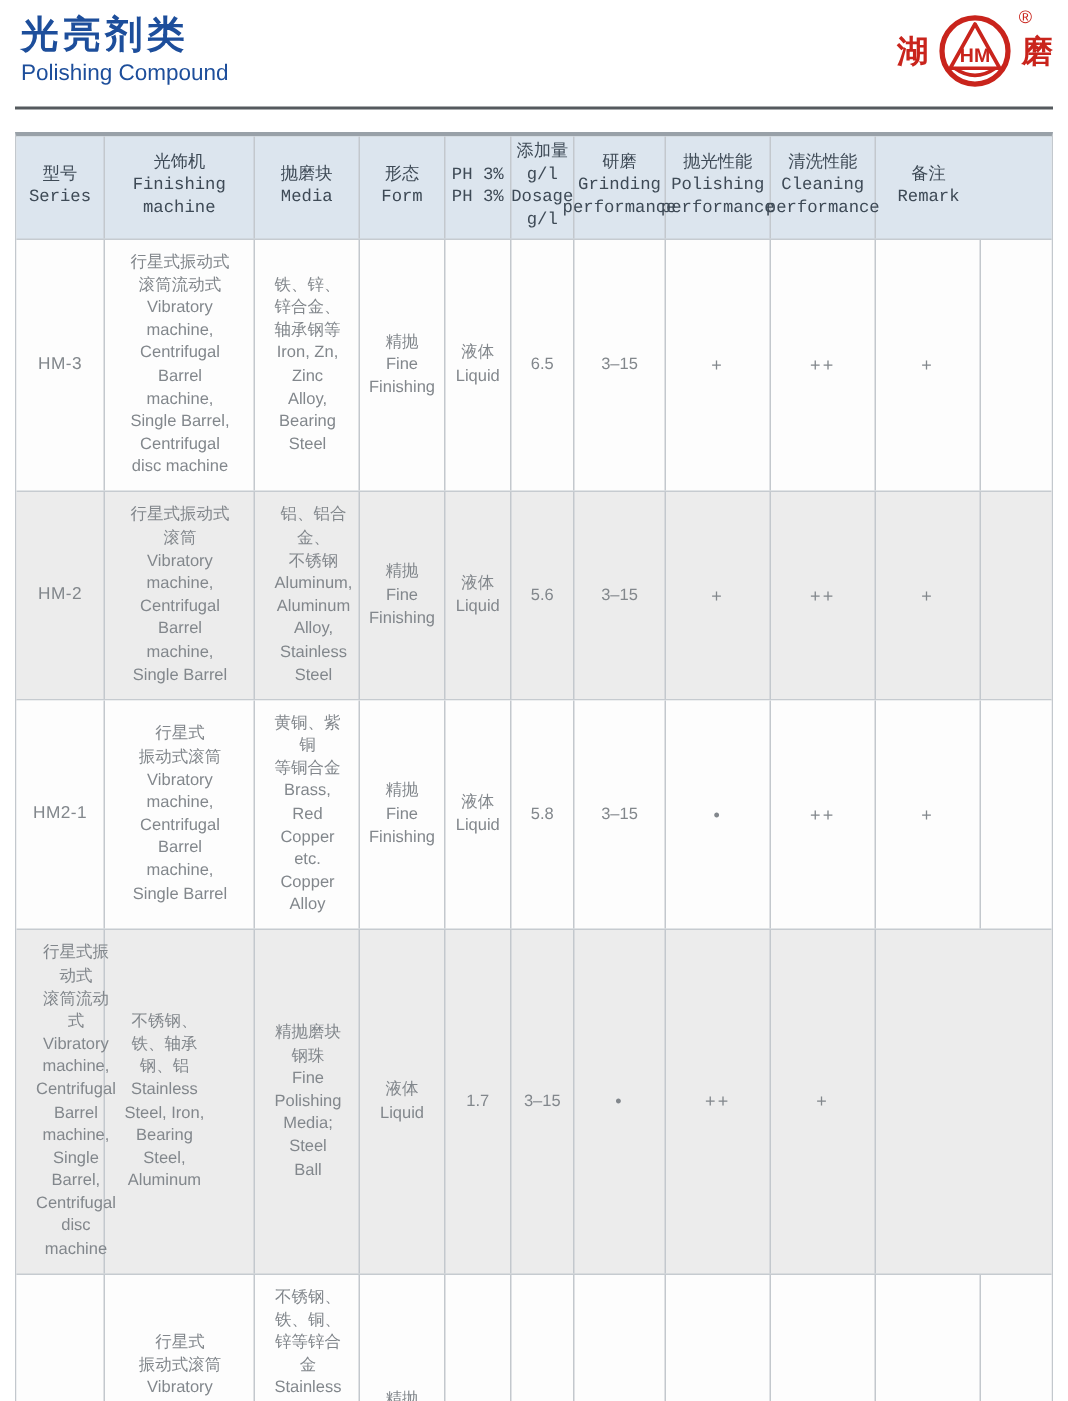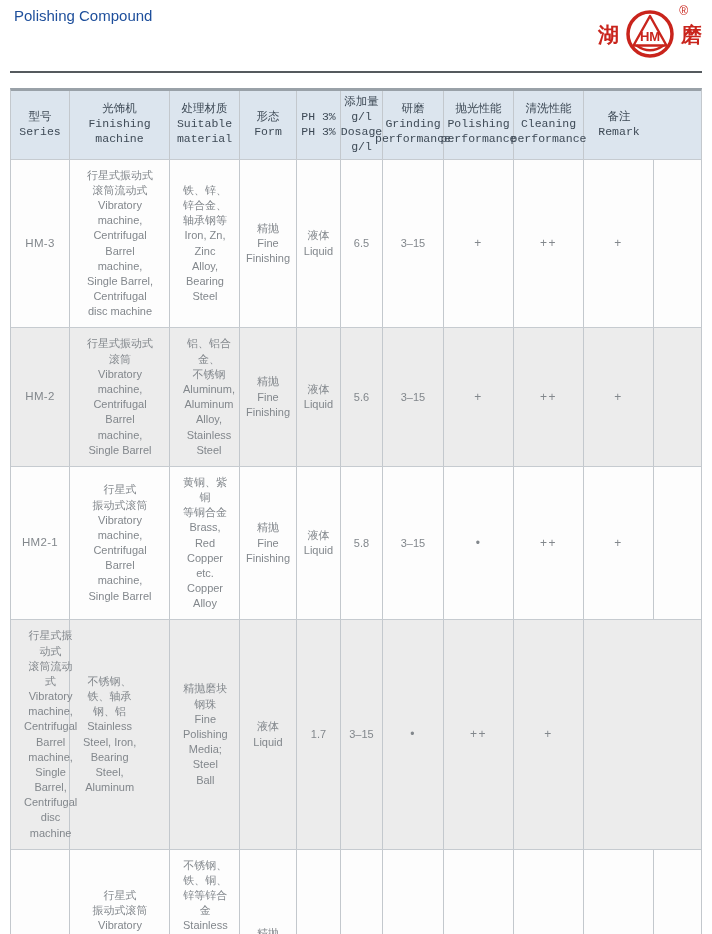--- a/index.html
+++ b/index.html
@@ -34,20 +34,21 @@
   .row-gray  { background:#ececec; }
   .rh1 { min-height:117px; } .rh2 { min-height:132px; } .rh3 { min-height:113px; }
   .rh4 { min-height:157px; } .rh5 { min-height:140px; } .rh6 { min-height:128px; }
   .series { font-size:11.5px; letter-spacing:0.3px; }
   .perf { letter-spacing:1.5px; font-size:12px; }
 </style>
 </head>
 <body>
 
 <div class="masthead">
+  <div class="title-cn">光亮剂类</div>
   <div class="title-en">Polishing Compound</div>
 </div>
 
 <div class="logo">
   <span class="logo-char">湖</span>
   <span class="logo-mark">
     <svg width="52" height="52" viewBox="0 0 52 52">
       <circle cx="26" cy="26" r="22" fill="none" stroke="#c9241c" stroke-width="3.5"></circle>
       <path d="M26 8 L42.5 37.5 L9.5 37.5 Z" fill="none" stroke="#c9241c" stroke-width="2.4" stroke-linejoin="round"></path>
       <path d="M12.5 37.5 Q26 47 39.5 37.5" fill="none" stroke="#c9241c" stroke-width="2.4"></path>
@@ -61,23 +62,22 @@
 <div class="rule"></div>
 
 <div class="ptable">
 
   <div class="trow thead">
     <div class="cell">型号
 Series</div>
     <div class="cell">光饰机
 Finishing
 machine</div>
-    <div class="cell">处理材质
-Suitable
-material</div>
+    <div class="cell">抛磨块
+Media</div>
     <div class="cell">形态
 Form</div>
     <div class="cell">PH 3%
 PH 3%</div>
     <div class="cell">添加量g/l
 Dosage g/l</div>
     <div class="cell">研磨
 Grinding
 performance</div>
     <div class="cell">抛光性能

